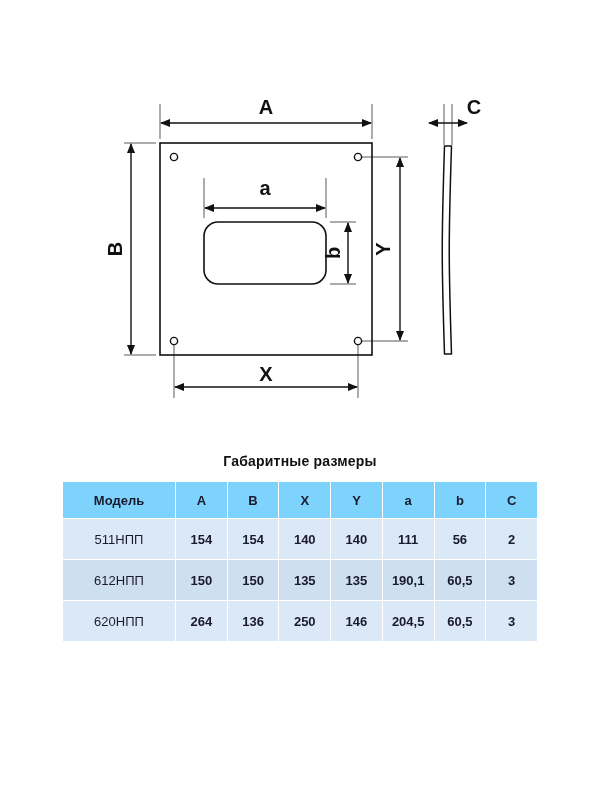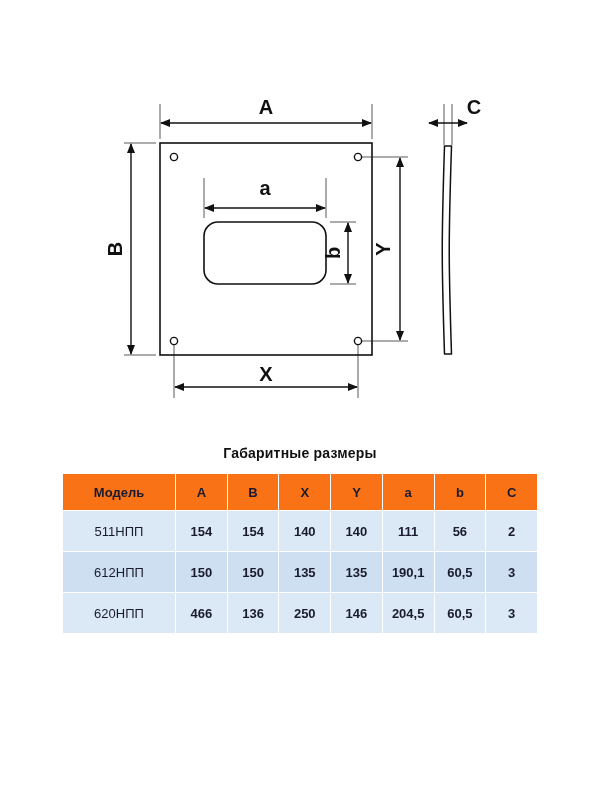--- a/index.html
+++ b/index.html
@@ -40,34 +40,35 @@
     top: 445px;
     width: 476px;
   }
   .table-title {
     text-align: center;
     font-size: 14px;
     font-weight: bold;
     color: #111111;
     margin-bottom: 12px;
     letter-spacing: 0.2px;
+    margin-top: 8px;
   }
   table.dims {
     border-collapse: collapse;
     width: 476px;
     table-layout: fixed;
   }
   table.dims th, table.dims td {
     border: 1px solid #ffffff;
     text-align: center;
     font-size: 13px;
     color: #1a1a2e;
   }
   table.dims thead th {
-    background: #f97316;
+    background: #7dd3fc;
     font-weight: bold;
     height: 34px;
     font-size: 13px;
   }
   table.dims tbody td {
     background: #dbe9f6;
     height: 38px;
     font-weight: bold;
   }
   table.dims tbody tr:nth-child(even) td {
@@ -199,21 +200,21 @@
           <td>150</td>
           <td>150</td>
           <td>135</td>
           <td>135</td>
           <td>190,1</td>
           <td>60,5</td>
           <td>3</td>
         </tr>
         <tr>
           <td class="col-model">620НПП</td>
-          <td>466</td>
+          <td>264</td>
           <td>136</td>
           <td>250</td>
           <td>146</td>
           <td>204,5</td>
           <td>60,5</td>
           <td>3</td>
         </tr>
       </tbody>
     </table>
   </div>

